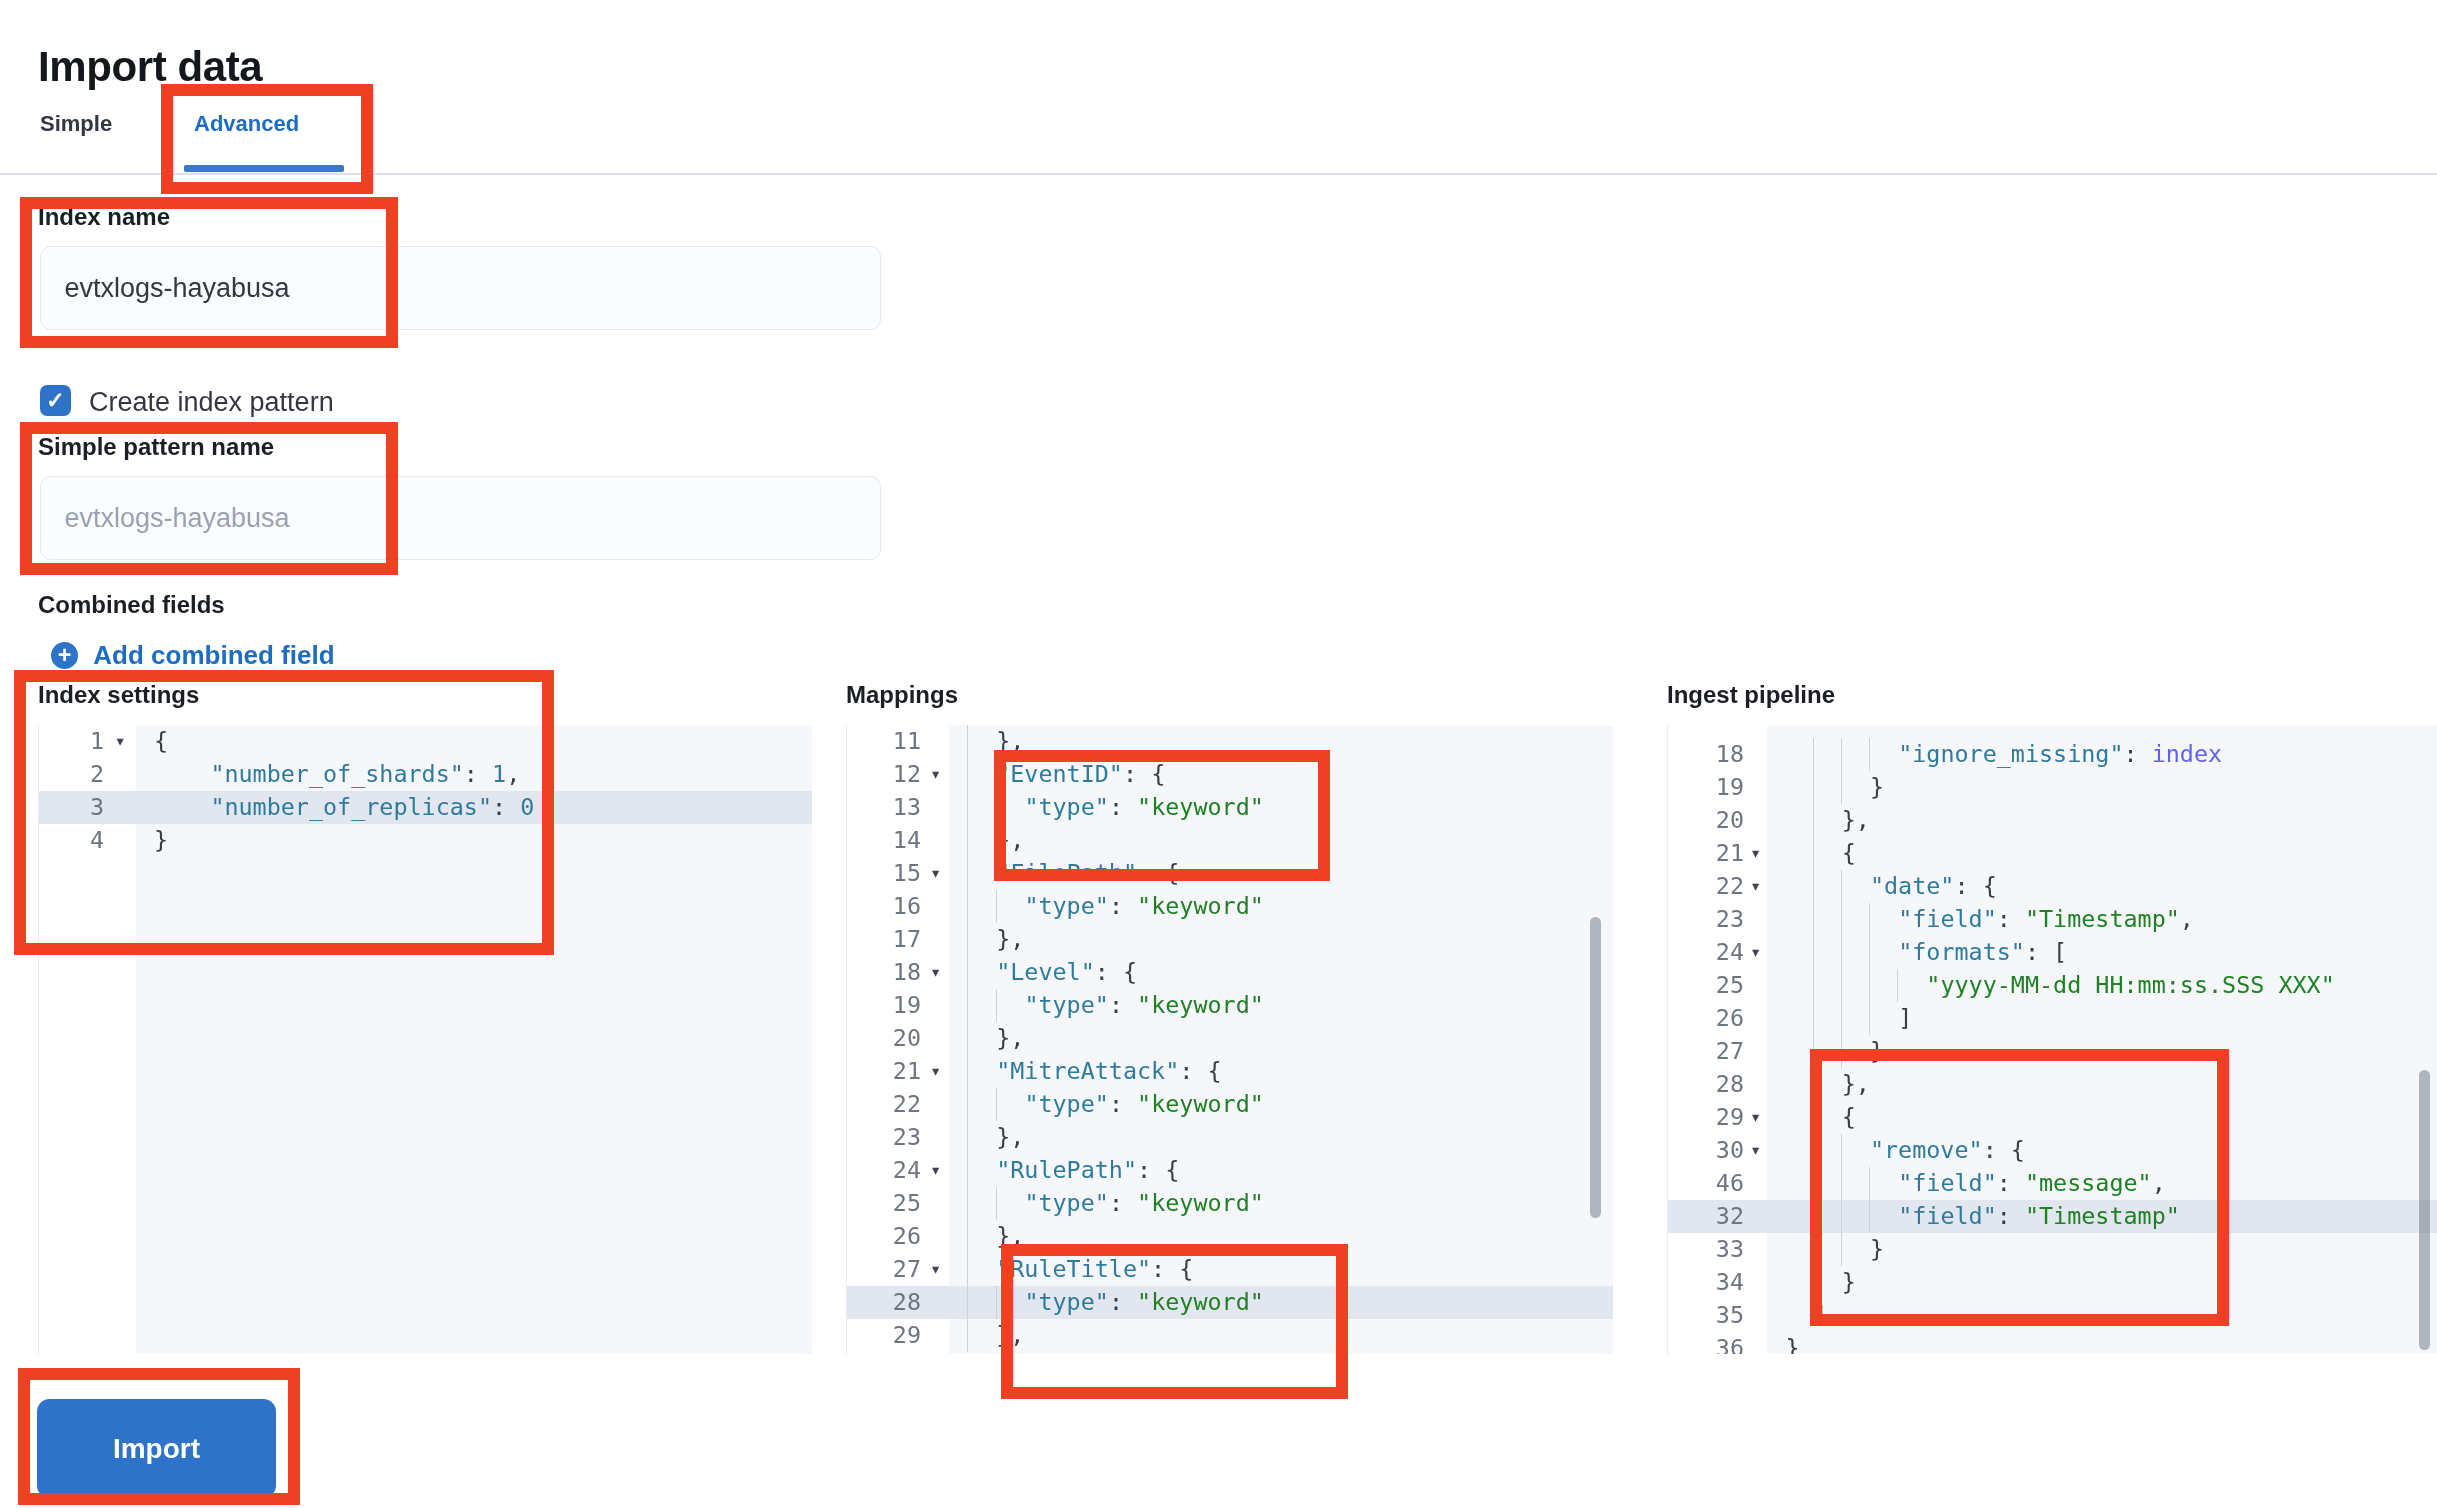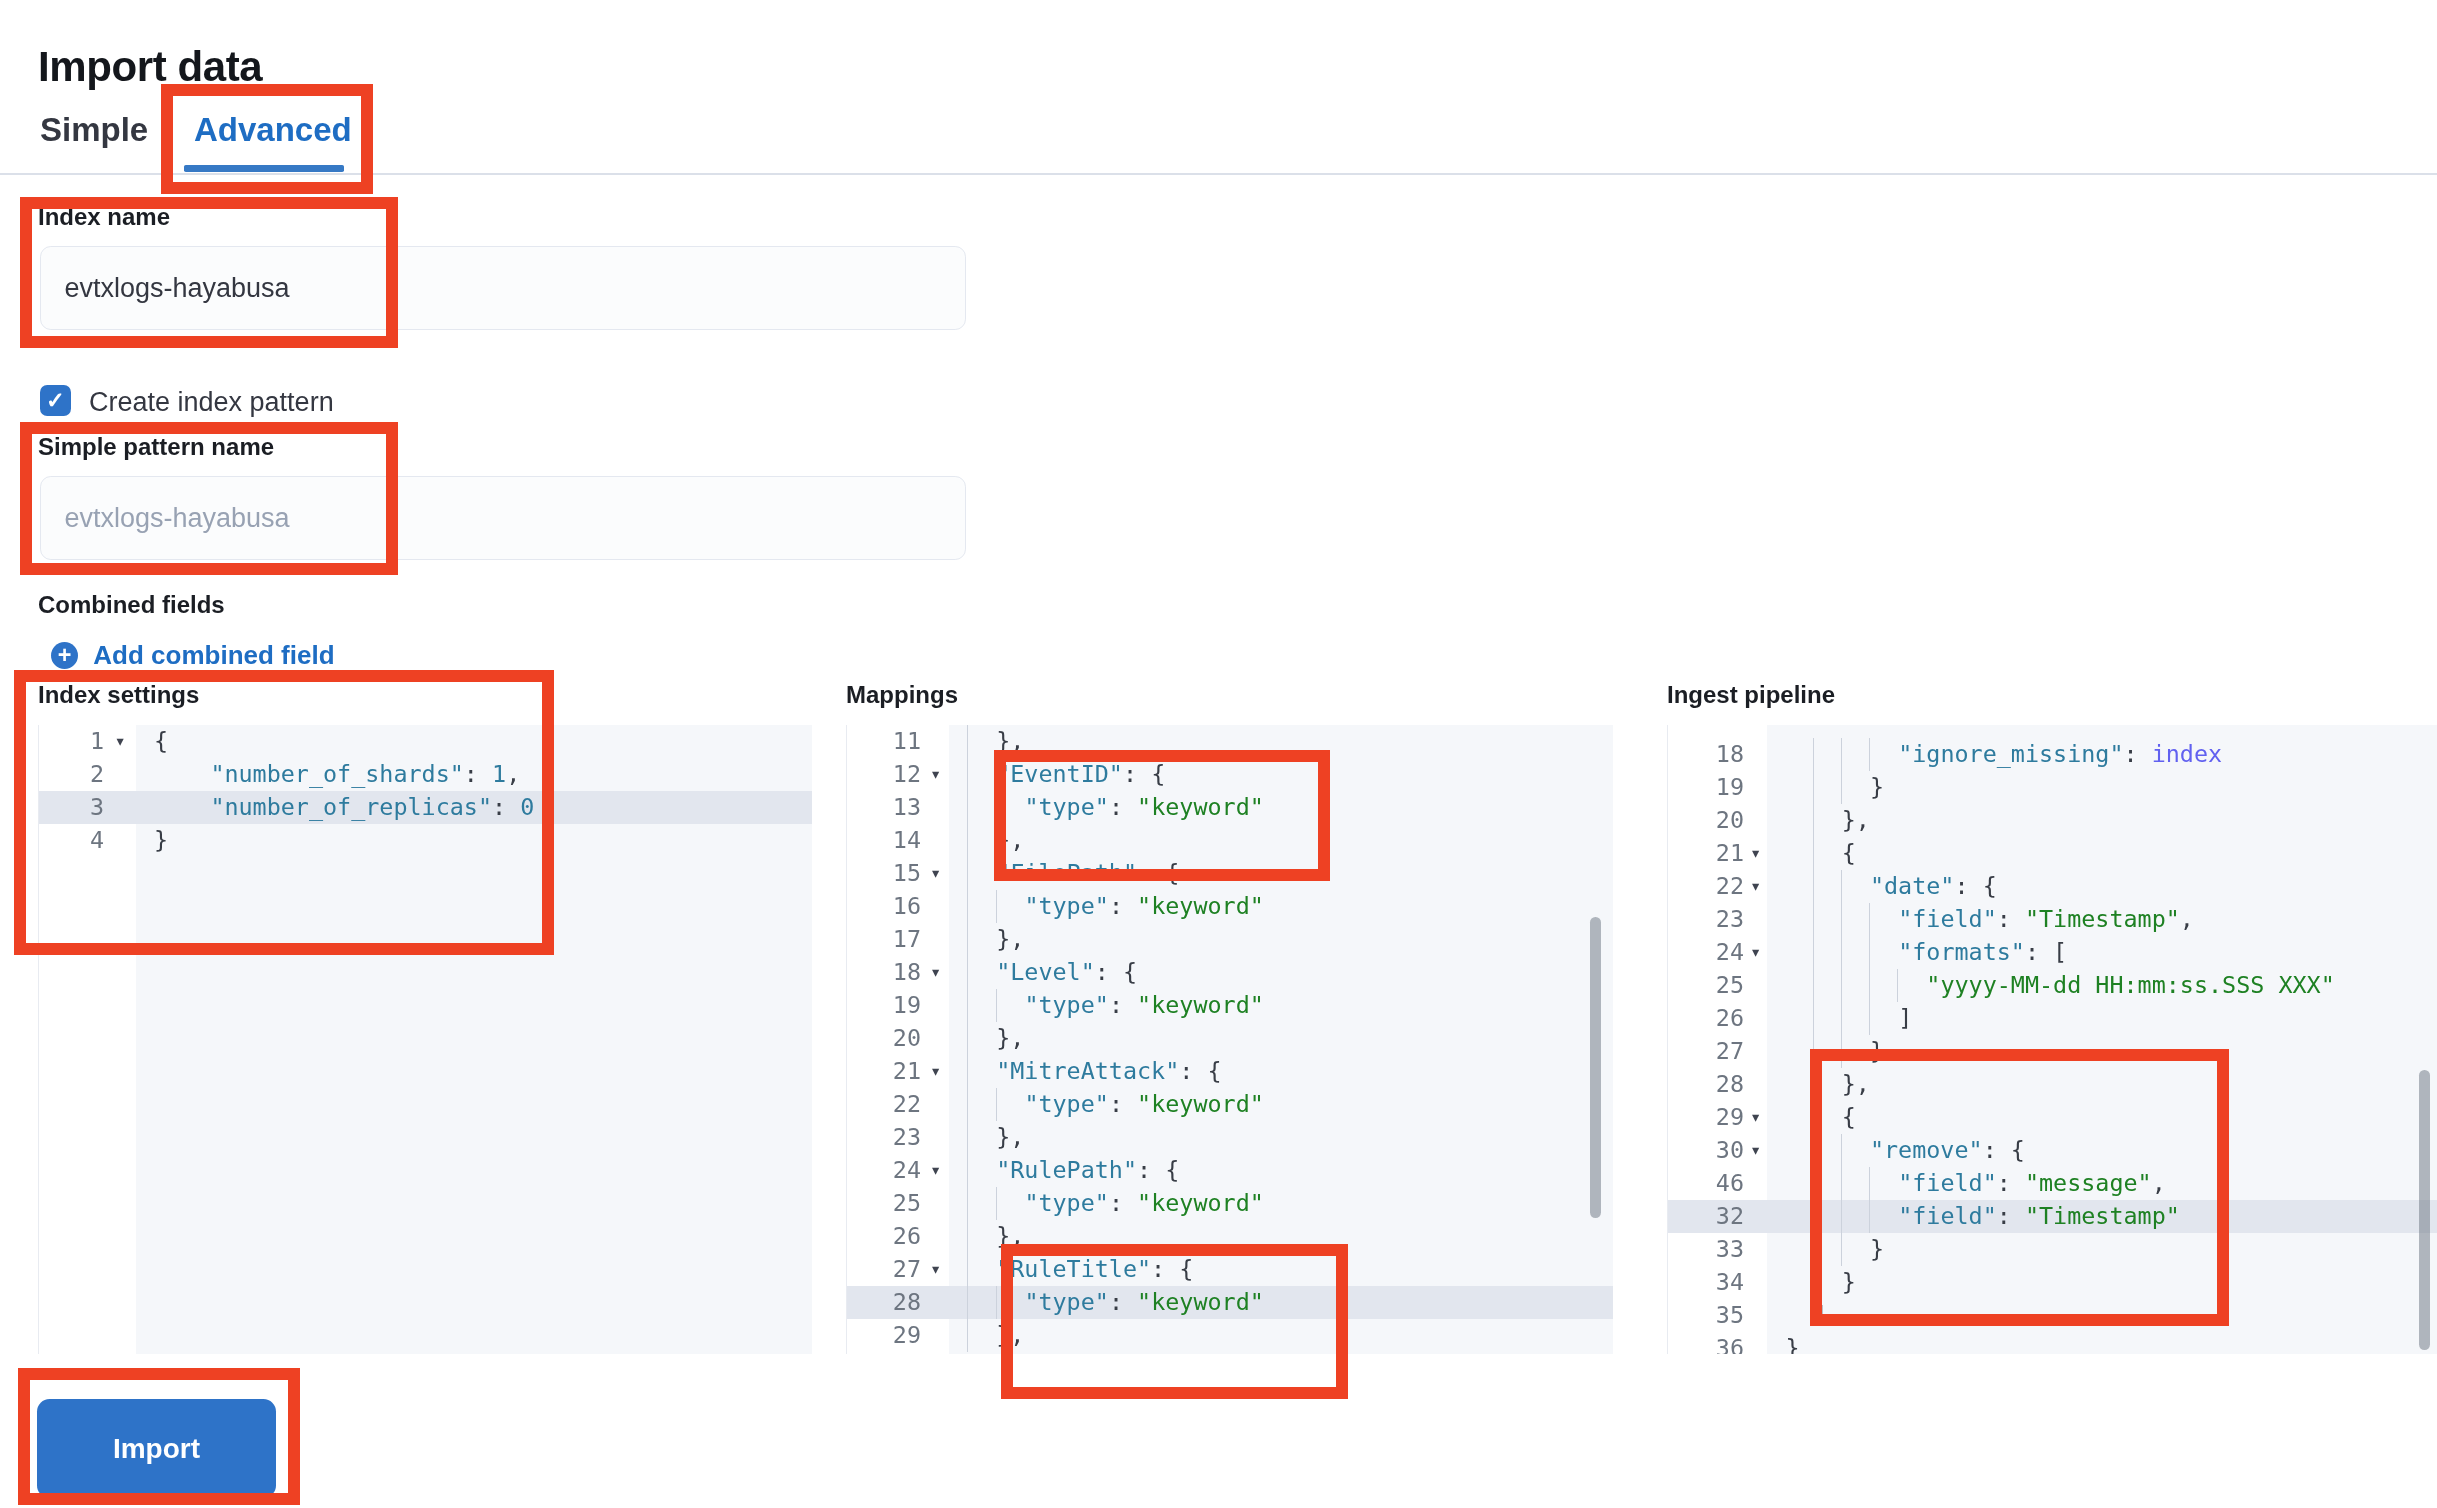--- a/index.html
+++ b/index.html
@@ -2,33 +2,33 @@
 <html style="--accent: #2e73c8; --accent-text: #1e6dc3; --accent-underline: #3679c5; --annotation: #ee4123; --content-bg: #f5f7fa; --hl: #e2e6ee; --code-key: #2e7b9e; --code-str: #1e8123; --code-num: #2e7b9e; --code-const: #6161f0;font-size:14.4px"><head>
 <meta charset="utf-8">
 <style>
   html,body{margin:0;padding:0;}
   body{
     width:2438px;height:1508px;position:relative;background:#ffffff;
     font-family:"Liberation Sans",sans-serif;overflow:hidden;
     -webkit-font-smoothing:antialiased;
   }
   .title{position:absolute;left:38px;top:14.4px;font-size:42px;font-weight:700;color:#14171c;letter-spacing:-0.4px;}
-  .tab{position:absolute;top:111px;font-size:33px;font-weight:700;cursor:pointer;}
+  .tab{position:absolute;top:111px;font-size:22px;font-weight:700;cursor:pointer;}
   .tab-simple{left:40px;color:#343741;}
   .tab-advanced{left:194px;color:var(--accent-text);text-align:right;}
   .tab-underline{position:absolute;left:184px;top:165px;width:160px;height:7.2px;background:var(--accent-underline);border-radius:1.8px;}
   .tabs-divider{position:absolute;left:0;top:173px;width:2438px;height:1.8px;background:#dbe0e9;}
 
   .field-label{position:absolute;font-size:24px;font-weight:700;color:#1b1e24;}
   .lbl-index-name{left:38px;top:203px;}
   .lbl-ipn{left:38px;top:433px;}
   .lbl-cf{left:38px;top:591px;}
 
   .text-input{
-    position:absolute;left:40px;width:926px;height:84px;box-sizing:border-box;
+    position:absolute;left:40px;width:841px;height:84px;box-sizing:border-box;
     border:1.8px solid #e4e8f0;background:#fbfcfd;border-radius:10.8px;
     font-size:27px;color:#343741;padding:0 23.4px;font-family:"Liberation Sans",sans-serif;outline:none;
   }
   .in-index-name{top:246px;}
   .in-ipn{top:476px;}
   ::placeholder{color:#98a2b3;opacity:1;}
 
   .checkbox{position:absolute;left:40px;top:385px;width:31px;height:31px;border-radius:7.2px;
     background:var(--accent);color:#fff;text-align:center;line-height:31px;font-size:22.5px;font-weight:700;cursor:pointer;}
   .checkbox-label{position:absolute;left:89px;top:387px;font-size:27px;color:#343741;}

